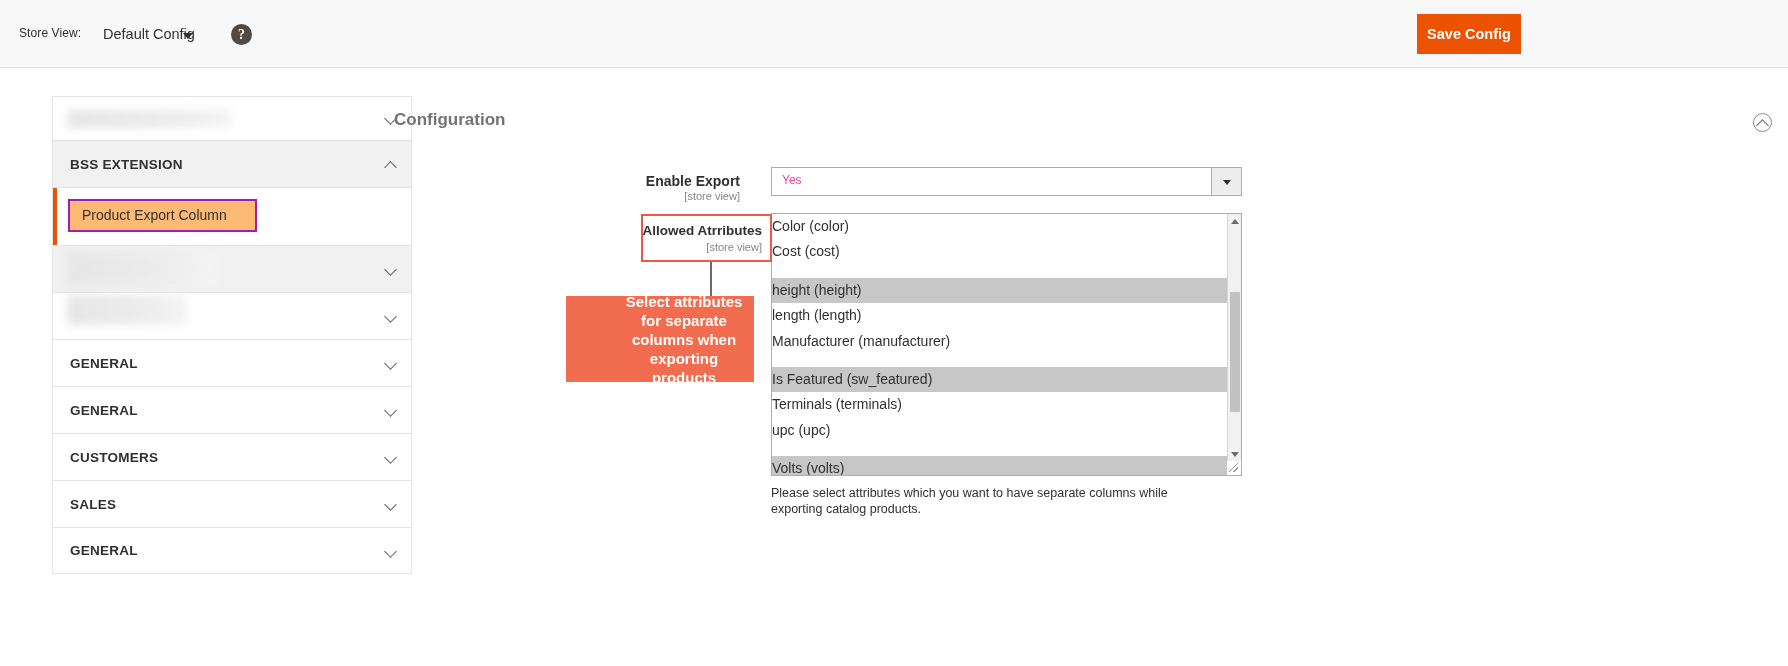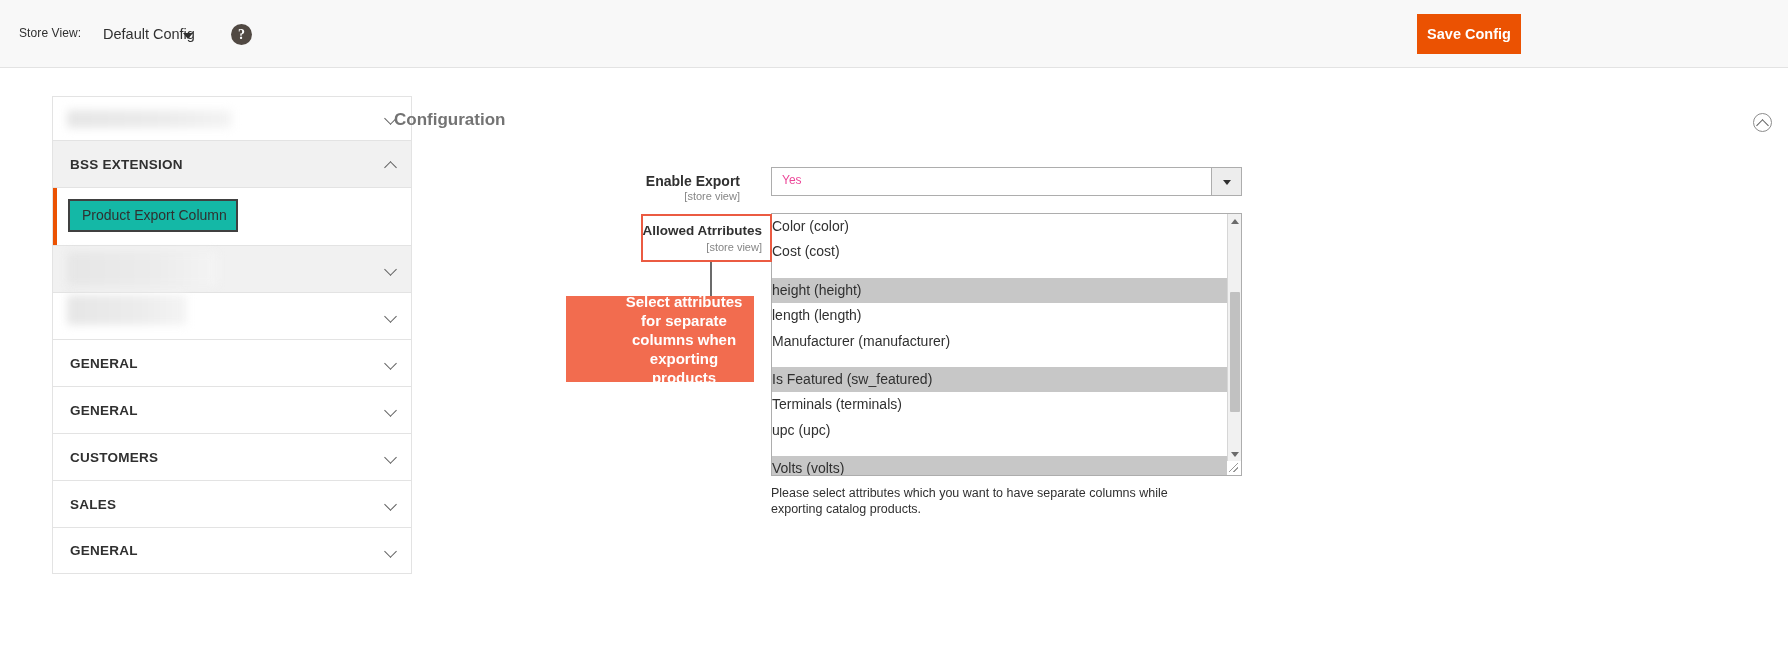--- a/index.html
+++ b/index.html
@@ -97,23 +97,23 @@
     background: #ffffff;
     border: 1px solid #e3e3e3;
     border-bottom: none;
   }
   .subnav-accent {
     position: absolute; left: 0; top: 0;
     width: 4px; height: 58px; background: #eb5202;
   }
   .subnav-highlight {
     position: absolute; left: 15px; top: 11px;
-    border: 2px solid #404040;
-    padding: 5px 9px 6px 12px;
-    background: #14b8a6;
+    border: 2px solid #a21caf;
+    padding: 5px 28px 6px 12px;
+    background: #fdba74;
   }
   .subnav-highlight .label {
     font-size: 14px; color: #303030; white-space: nowrap;
   }
 
   
   .content-title {
     position: absolute; left: 394px; top: 110px;
     font-size: 17px; font-weight: bold; color: #737373;
   }

